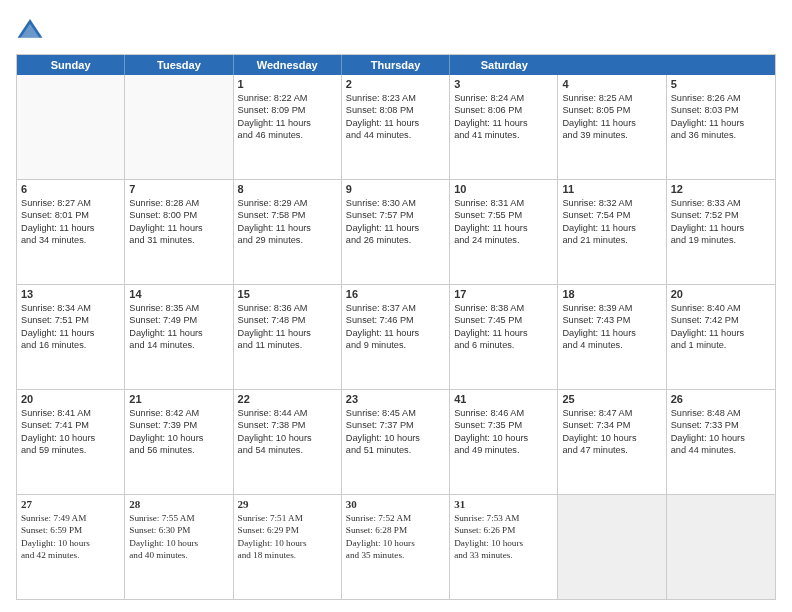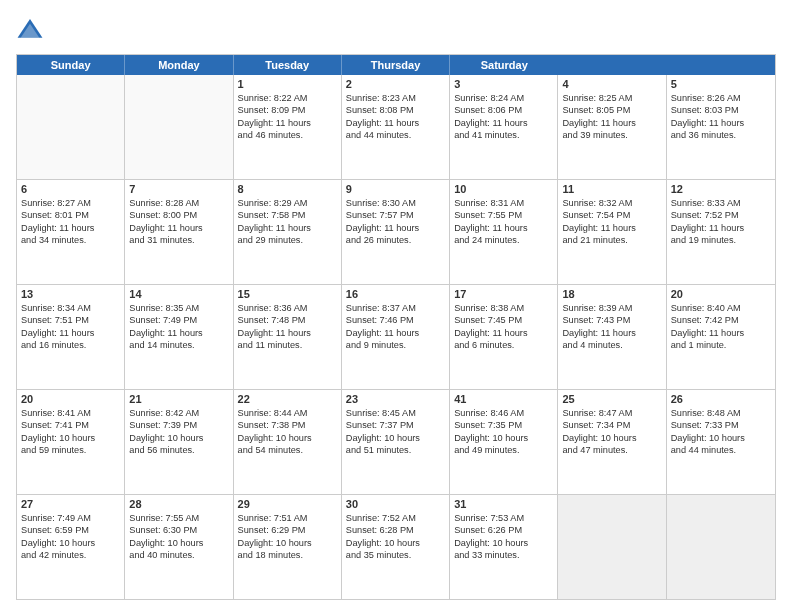--- a/index.html
+++ b/index.html
@@ -83,21 +83,21 @@
       flex: 1;
       display: flex;
       flex-direction: column;
     }
     .cal-row {
       display: grid;
       grid-template-columns: repeat(7, 1fr);
       flex: 1;
       border-bottom: 1px solid #ccc;
     }
-    .cal-row:last-child { border-bottom: none; }
+    .cal-row:last-child { border-bottom: none; font-family: Liberation Serif, serif; }
     .cal-cell {
       border-right: 1px solid #ccc;
       padding: 3px 4px;
       font-size: 9.5px;
       color: #333;
       min-height: 0;
       overflow: hidden;
     }
     .cal-cell:last-child { border-right: none; }
     .cal-cell.empty { background: #f9f9f9; }
@@ -129,22 +129,22 @@
     </div>
     <div class="title-block">
       <div class="month-title"></div>
       <div class="subtitle"></div>
     </div>
   </div>
 
   <div class="calendar">
     <div class="cal-header" id="cal-header">
         <div class="cal-header-cell">Sunday</div>
-        <div class="cal-header-cell">Monday</div>
         <div class="cal-header-cell">Tuesday</div>
+        <div class="cal-header-cell">Wednesday</div>
         <div class="cal-header-cell">Thursday</div>
         <div class="cal-header-cell">Saturday</div>
       </div>
     <div class="cal-body" id="cal-body">
         <div class="cal-row">
           <div class="cal-cell empty"></div>
           <div class="cal-cell empty"></div>
           <div class="cal-cell">
             <div class="day-num">1</div>
             <div class="cell-line">Sunrise: 8:22 AM</div>

